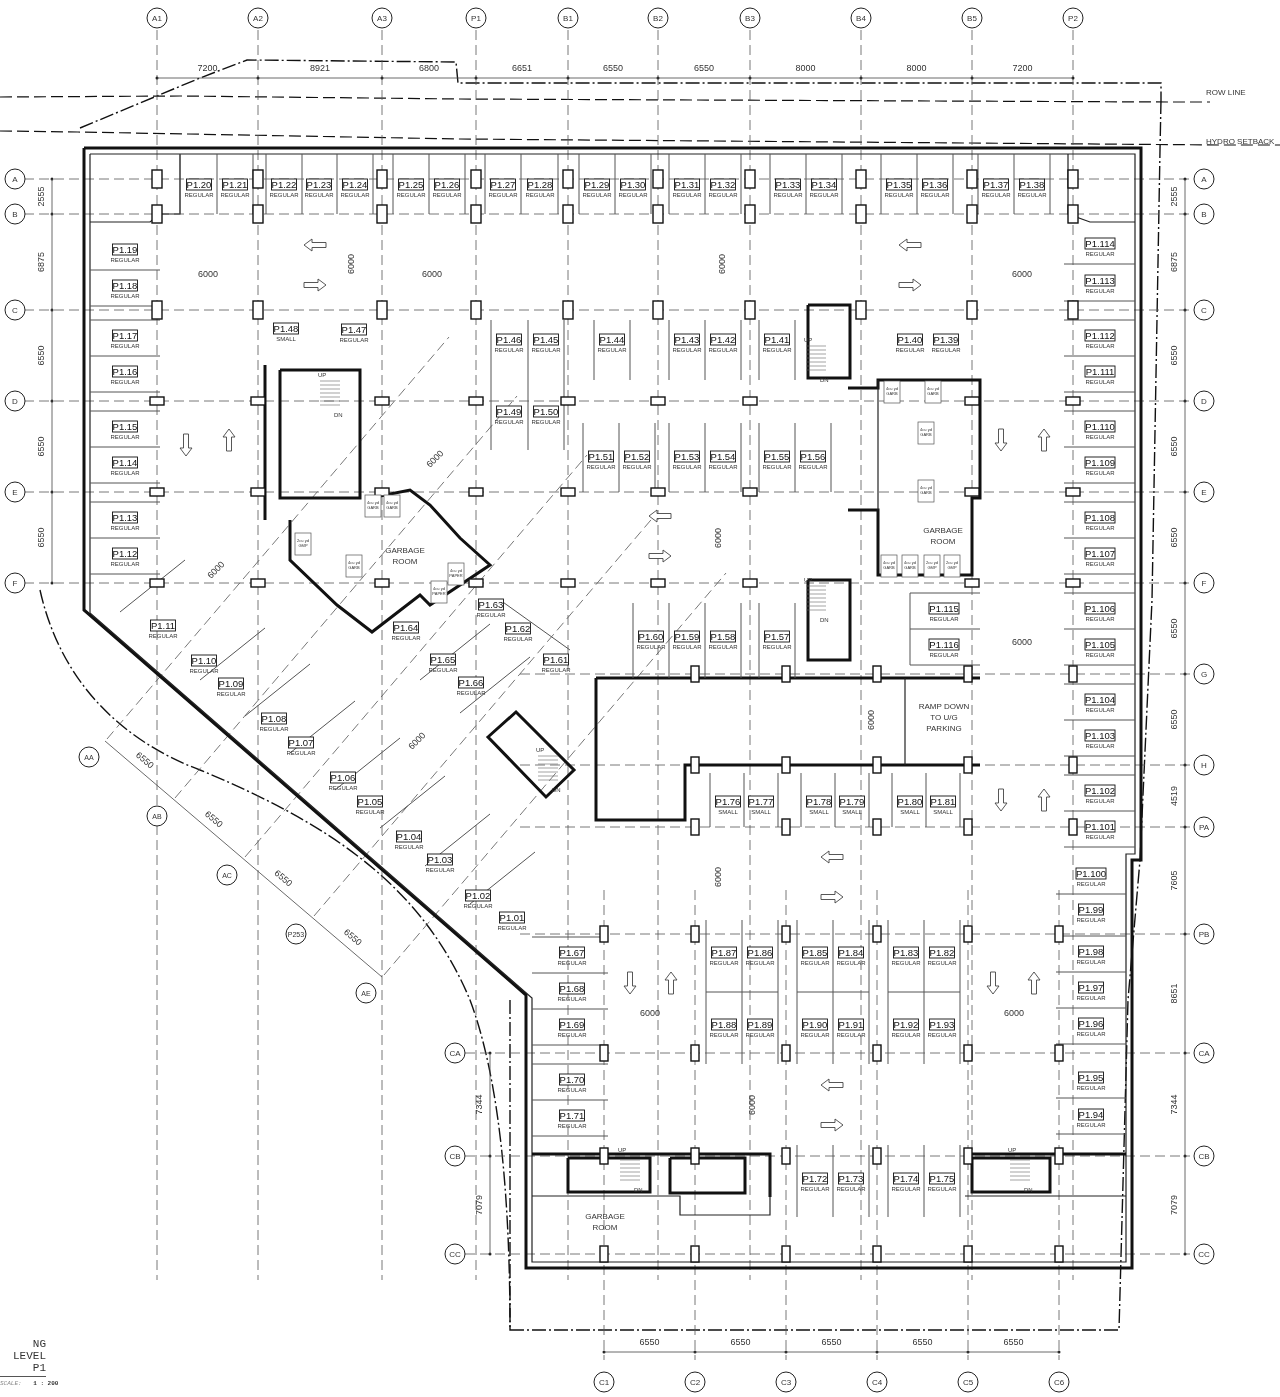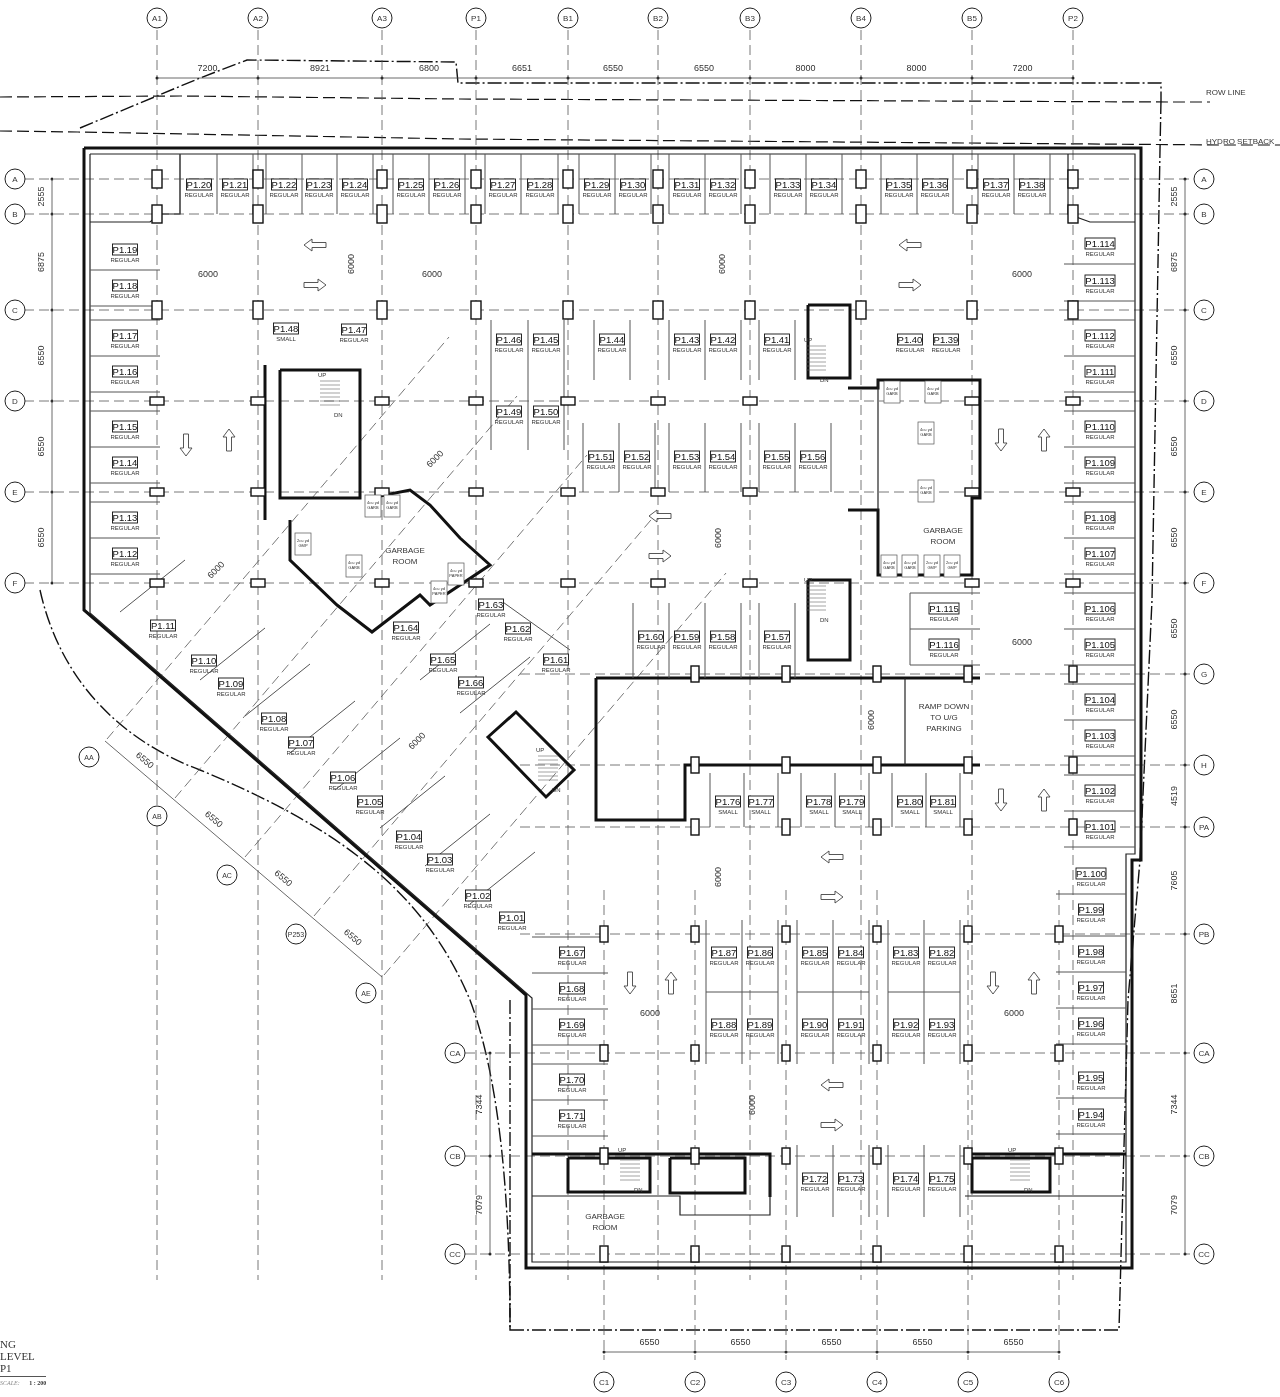--- a/index.html
+++ b/index.html
@@ -14,21 +14,21 @@
   .wall-thin{stroke:#222;stroke-width:1.2;fill:none;}
   .prop{stroke:#111;stroke-width:1.4;stroke-dasharray:14 3 2 3;fill:none;}
   .setback{stroke:#111;stroke-width:1.2;stroke-dasharray:12 5;fill:none;}
   .stall-line{stroke:#555;stroke-width:1;}
   .stall-id{font-size:9.5px;fill:#111;text-anchor:middle;font-family:"Liberation Sans",sans-serif;}
   .stall-box{fill:#fff;stroke:#111;stroke-width:0.9;}
   .stall-type{font-size:6px;fill:#333;text-anchor:middle;font-family:"Liberation Sans",sans-serif;}
   .col{fill:#fff;stroke:#111;stroke-width:1.4;}
   .room-txt{font-size:8px;fill:#333;text-anchor:middle;font-family:"Liberation Sans",sans-serif;}
   .arrow{fill:#fff;stroke:#444;stroke-width:0.9;}
-  .note{position:absolute;font-family:Liberation Serif, serif;color:#333;}
+  .note{position:absolute;font-family:Liberation Mono, monospace;color:#333;text-align:right;}
 </style>
 </head>
 <body>
 
 <svg id="plan" viewBox="0 0 1280 1397" xmlns="http://www.w3.org/2000/svg">
   <g id="g-setbacks">
 
     <polyline class="prop" points="80,128 200,78 247,60 456,62 458,83 1161,83 1161,100"></polyline>
     <polyline class="prop" points="1161,100 1160,150 1152,600 1140,860 1128,1000 1119,1330 510,1330 510,1000"></polyline>
 

